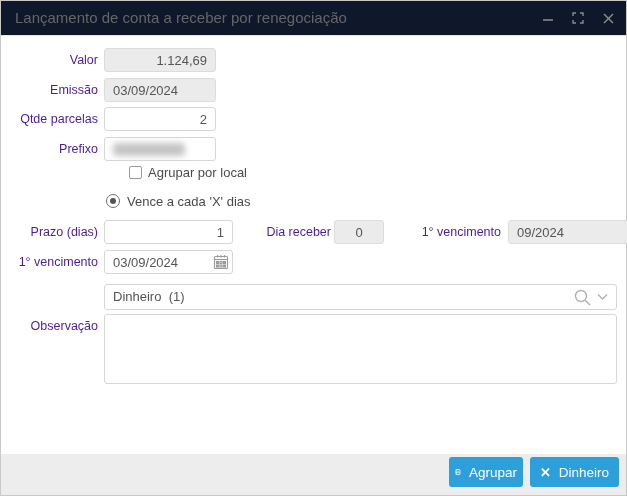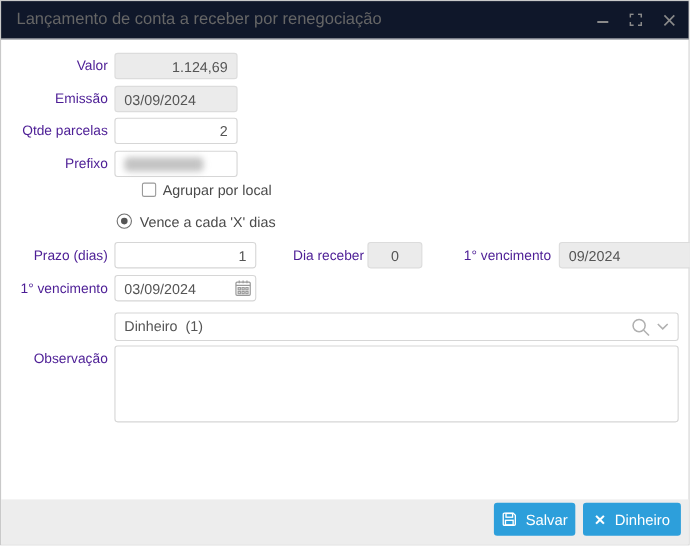--- a/index.html
+++ b/index.html
@@ -155,21 +155,21 @@
   <span class="lbl lbl-top">Observação</span>
   <textarea class="obs" value="" style=""></textarea>
 
   <div class="footer">
     <button class="btn btn-save">
       <svg width="14" height="14" viewBox="0 0 14 14" fill="none" stroke="#fff" stroke-width="1.2">
         <path d="M1.5 2.5 a1 1 0 0 1 1-1 h8 l2 2 v8 a1 1 0 0 1 -1 1 h-9 a1 1 0 0 1 -1-1 z"></path>
         <rect x="4" y="1.8" width="6" height="3.4"></rect>
         <rect x="3.5" y="8" width="7" height="4.2"></rect>
       </svg>
-      <span>Salvar</span>
+      <span>Agrupar</span>
     </button>
     <button class="btn btn-cancel">
       <span class="xglyph">✕</span>
       <span>Dinheiro</span>
     </button>
   </div>
 
 </div>
 
 </body></html>

